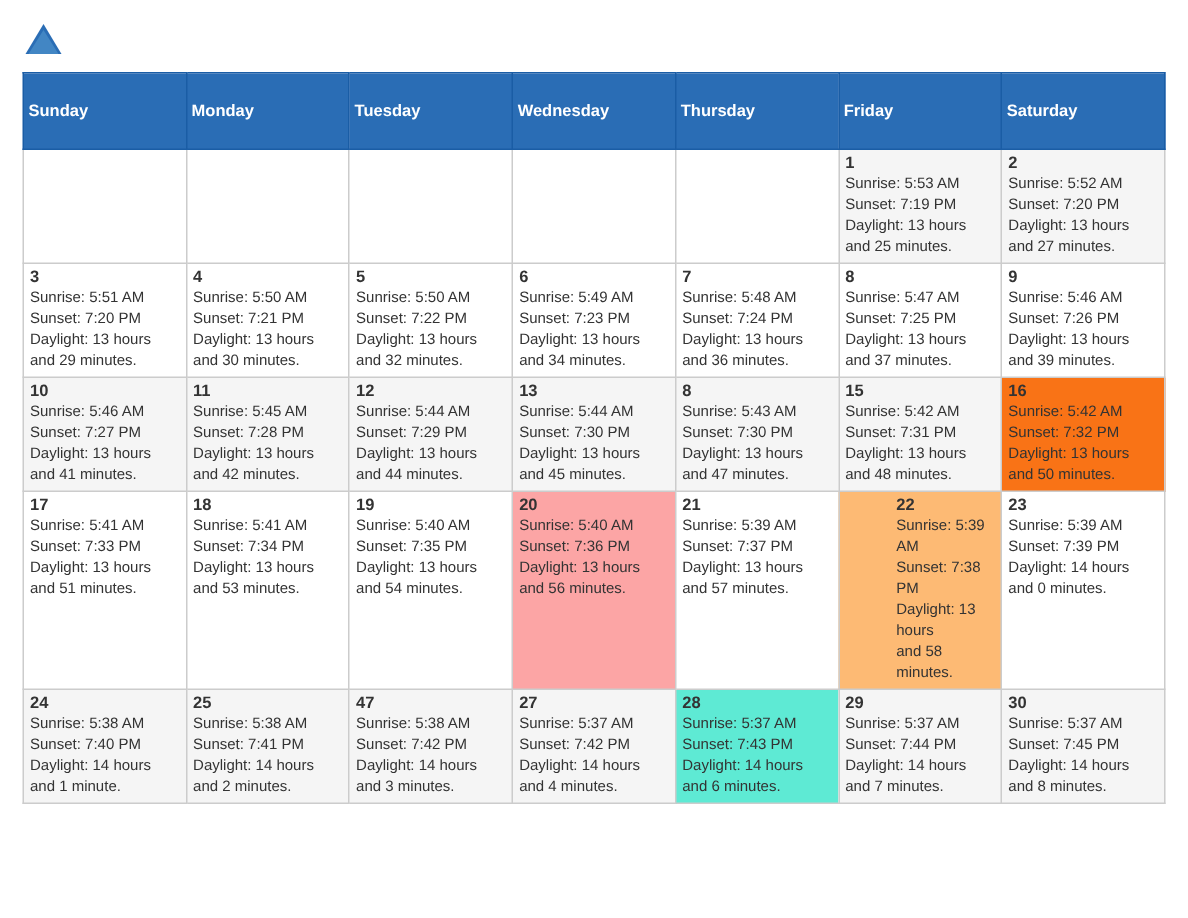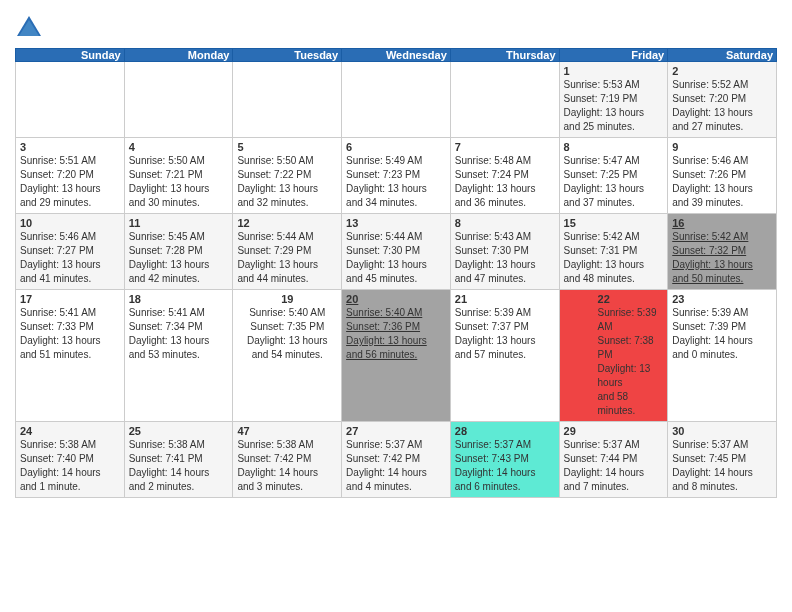--- a/index.html
+++ b/index.html
@@ -62,22 +62,22 @@
     .calendar-table {
       width: 100%;
       border-collapse: collapse;
       table-layout: fixed;
     }
     .calendar-table th {
       background: #2a6db5;
       color: #fff;
       font-size: 11px;
       font-weight: bold;
-      padding: 0 3px;
-      text-align: right;
+      padding: 19px 3px;
+      text-align: left;
       border: 1px solid #1a5da5;
     }
     .calendar-table td {
       border: 1px solid #ccc;
       vertical-align: top;
       padding: 3px 4px;
       height: 76px;
       background: #fff;
       font-size: 9.5px;
       color: #333;
@@ -245,21 +245,21 @@
 Daylight: 13 hours
 and 47 minutes.</div>
           </td>
           <td style="background: rgb(245, 245, 245); margin-left: 12px;">
             <span class="day-number">15</span>
             <div class="day-info" style="white-space: pre-line;">Sunrise: 5:42 AM
 Sunset: 7:31 PM
 Daylight: 13 hours
 and 48 minutes.</div>
           </td>
-          <td style="background: #a3a3a3; text-decoration: underline;">
+          <td style="background: #f97316;">
             <span class="day-number">16</span>
             <div class="day-info" style="white-space: pre-line;">Sunrise: 5:42 AM
 Sunset: 7:32 PM
 Daylight: 13 hours
 and 50 minutes.</div>
           </td>
         </tr>
         <tr>
           <td style="background: rgb(255, 255, 255);">
             <span class="day-number">17</span>
@@ -268,42 +268,42 @@
 Daylight: 13 hours
 and 51 minutes.</div>
           </td>
           <td style="background: rgb(255, 255, 255);">
             <span class="day-number">18</span>
             <div class="day-info" style="white-space: pre-line;">Sunrise: 5:41 AM
 Sunset: 7:34 PM
 Daylight: 13 hours
 and 53 minutes.</div>
           </td>
-          <td style="background: rgb(255, 255, 255); text-align: center;">
+          <td style="background: rgb(255, 255, 255);">
             <span class="day-number">19</span>
             <div class="day-info" style="white-space: pre-line;">Sunrise: 5:40 AM
 Sunset: 7:35 PM
 Daylight: 13 hours
 and 54 minutes.</div>
           </td>
-          <td style="background: #a3a3a3; text-decoration: underline;">
+          <td style="background: #fca5a5;">
             <span class="day-number">20</span>
             <div class="day-info" style="white-space: pre-line;">Sunrise: 5:40 AM
 Sunset: 7:36 PM
 Daylight: 13 hours
 and 56 minutes.</div>
           </td>
           <td style="background: rgb(255, 255, 255);">
             <span class="day-number">21</span>
             <div class="day-info" style="white-space: pre-line;">Sunrise: 5:39 AM
 Sunset: 7:37 PM
 Daylight: 13 hours
 and 57 minutes.</div>
           </td>
-          <td style="background: #ef4444; padding-left: 38px;">
+          <td style="background: #fdba74; padding-left: 38px;">
             <span class="day-number">22</span>
             <div class="day-info" style="white-space: pre-line;">Sunrise: 5:39 AM
 Sunset: 7:38 PM
 Daylight: 13 hours
 and 58 minutes.</div>
           </td>
           <td style="background: rgb(255, 255, 255);">
             <span class="day-number">23</span>
             <div class="day-info" style="white-space: pre-line;">Sunrise: 5:39 AM
 Sunset: 7:39 PM

